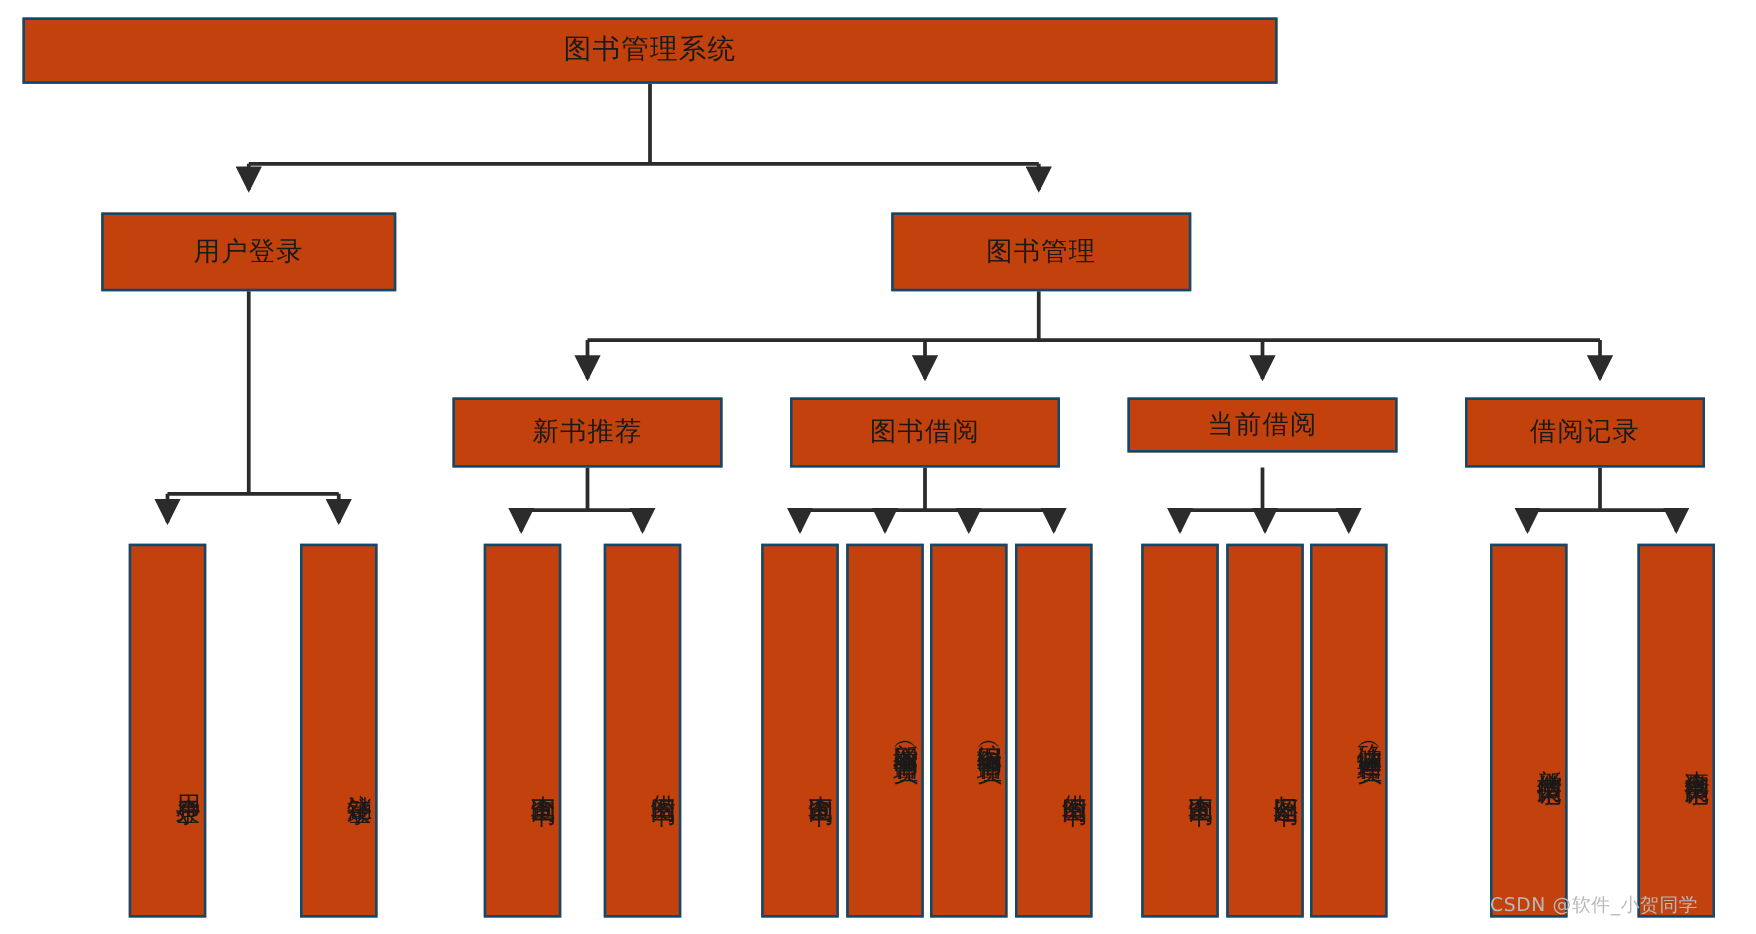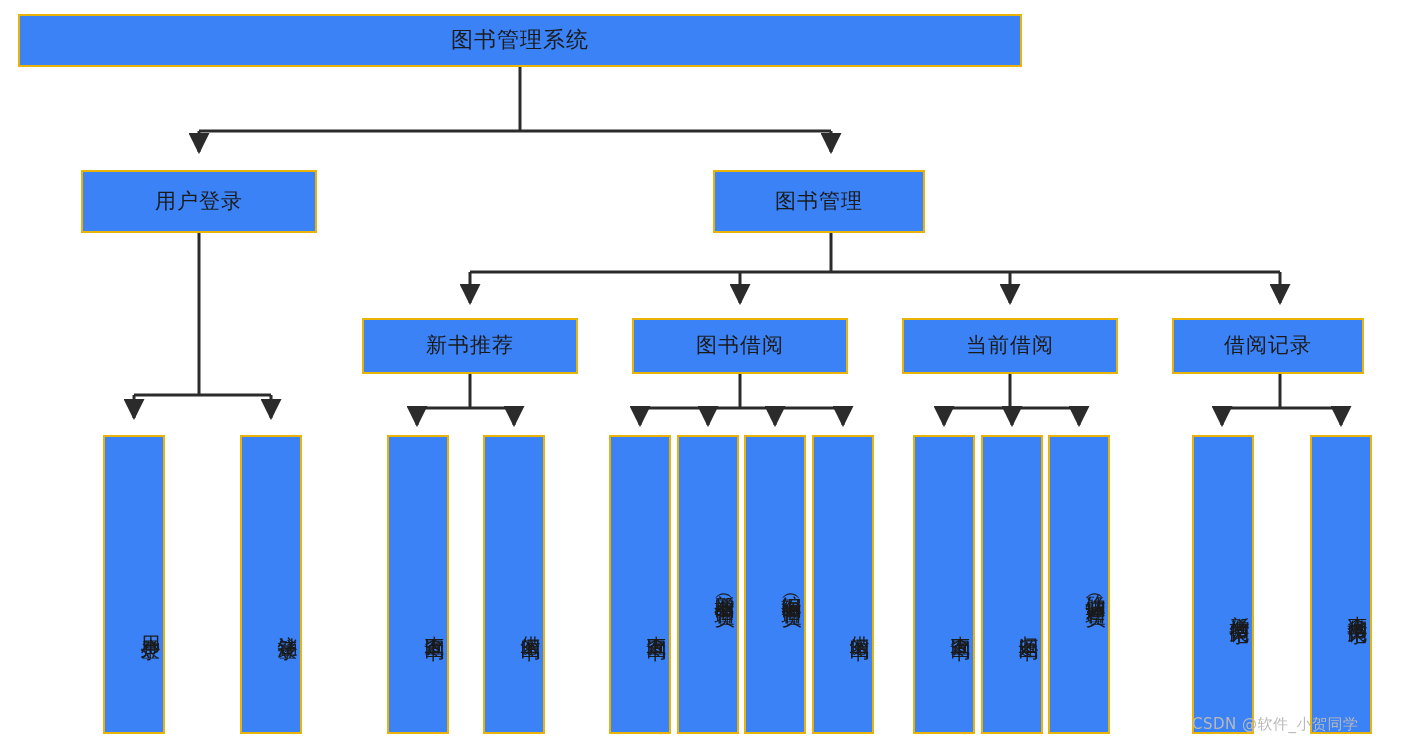--- a/index.html
+++ b/index.html
@@ -22,22 +22,22 @@
     position: absolute;
     left: 0;
     top: 0;
     width: 1405px;
     height: 747px;
     pointer-events: none;
   }
   .node {
     position: absolute;
     box-sizing: border-box;
-    background: #3b82f6;
-    border: 2px solid #eab308;
+    background: #c2410c;
+    border: 2px solid #0c4a6e;
     display: flex;
     align-items: center;
     justify-content: center;
     color: #1a1a1a;
   }
   .node.horiz {
     font-size: 21px;
     letter-spacing: 1px;
     line-height: 1.2;
   }
@@ -127,31 +127,31 @@
     </g>
   </svg>
 
   <div class="node horiz root" style="left:18px; top:14px; width:1004px; height:53px;">
     <span>图书管理系统</span>
   </div>
 
   <div class="node horiz" style="left:81px; top:170px; width:236px; height:63px;">
     <span>用户登录</span>
   </div>
-  <div class="node horiz" style="left:713px; top:170px; width:212px; height:63px;">
+  <div class="node horiz" style="left:713px; top:170px; width:240px; height:63px;">
     <span>图书管理</span>
   </div>
 
   <div class="node horiz" style="left:362px; top:318px; width:216px; height:56px;">
     <span>新书推荐</span>
   </div>
   <div class="node horiz" style="left:632px; top:318px; width:216px; height:56px;">
     <span>图书借阅</span>
   </div>
-  <div class="node horiz" style="left:902px; top:318px; width:216px; height:56px;">
+  <div class="node horiz" style="left:902px; top:318px; width:216px; height:44px;">
     <span>当前借阅</span>
   </div>
   <div class="node horiz" style="left:1172px; top:318px; width:192px; height:56px;">
     <span>借阅记录</span>
   </div>
 
   <div class="node vert" style="left:103px; top:435px; width:62px; height:299px; padding-top:78px;">
     <span class="vlabel">用户登录</span>
   </div>
   <div class="node vert" style="left:240px; top:435px; width:62px; height:299px; padding-top:78px;">

